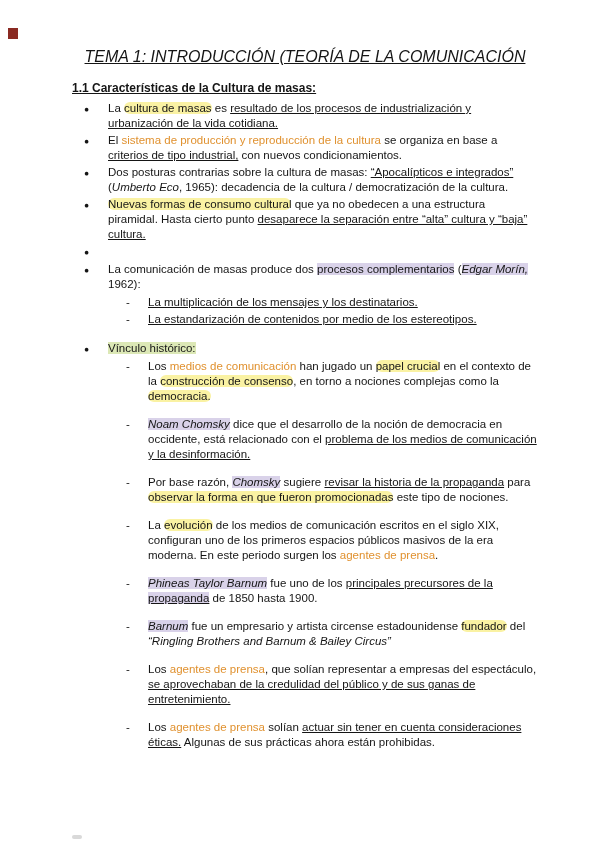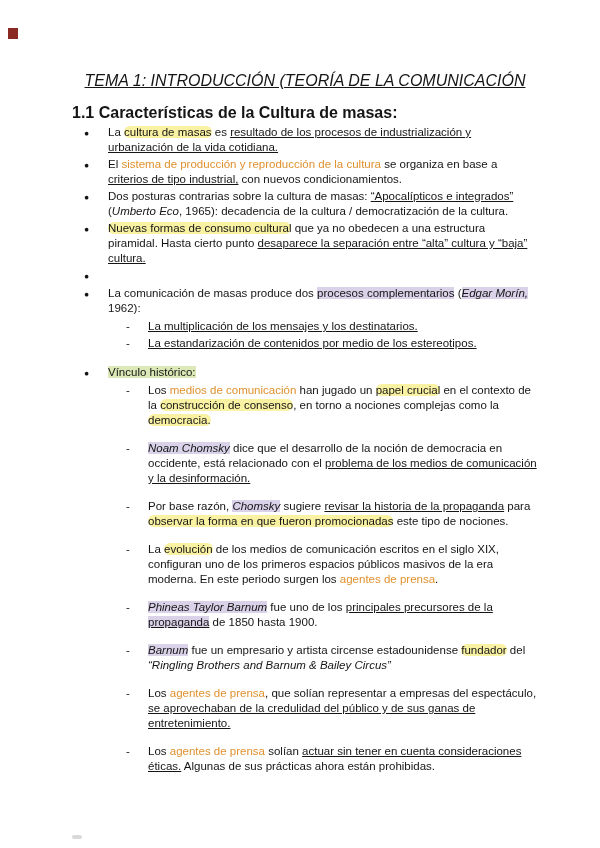--- a/index.html
+++ b/index.html
@@ -3,29 +3,29 @@
 <meta charset="utf-8">
 <style>
   html,body{margin:0;padding:0;background:#ffffff;}
   .page{
     position:relative;width:600px;height:848px;background:#ffffff;overflow:hidden;
     font-family:"Liberation Sans", sans-serif;color:var(--text,#151515);
     -webkit-font-smoothing:antialiased;
   }
   .corner-mark{position:absolute;left:8px;top:28px;width:10px;height:11px;background:var(--corner-mark,#8a2a22);}
   .smudge-mark{position:absolute;left:72px;top:835px;width:10px;height:4px;background:#d9d9d9;border-radius:2px;}
-  .content{padding:46px 62px 0 72px;margin-top:24px;}
+  .content{padding:46px 62px 0 72px;}
   .title{
     text-align:center;font-style:italic;text-decoration:underline;
     font-size:16px;line-height:21px;margin:0 0 13px 0;white-space:nowrap;
   }
   .section + .section{margin-top:14px;}
   .heading{
-    font-weight:bold;
-    font-size:16px;line-height:17px;margin:0 0 4px 0;
+    font-weight:bold;text-decoration:underline;
+    font-size:12px;line-height:17px;margin:0 0 4px 0;
   }
   .list{padding-left:12px;}
   .item{display:flex;align-items:flex-start;font-size:11.5px;line-height:15px;margin-bottom:2px;}
   .item > .marker{flex:0 0 24px;}
   .marker.bullet{font-size:8.5px;line-height:15px;padding-top:1px;}
   .marker.dash{font-size:11.5px;line-height:15px;}
   .item-body{flex:1;min-width:0;}
   .children{margin-left:18px;margin-top:3px;}
   .children .item > .marker{flex:0 0 22px;}
   .item.spaced{margin-bottom:13px;}

